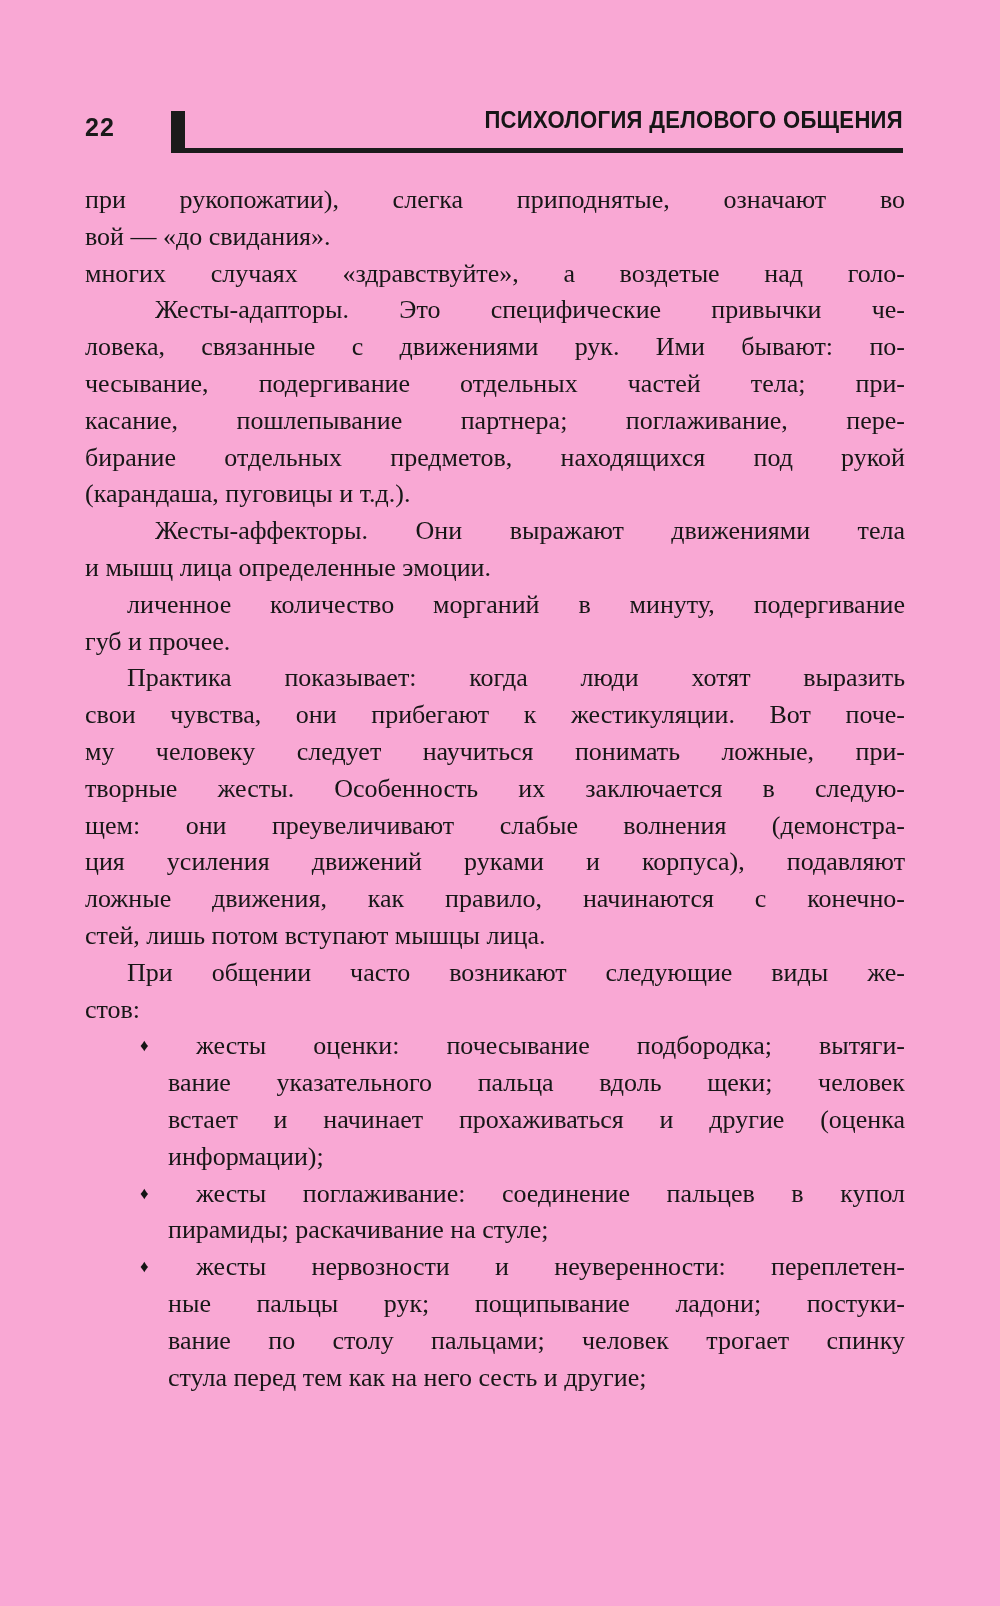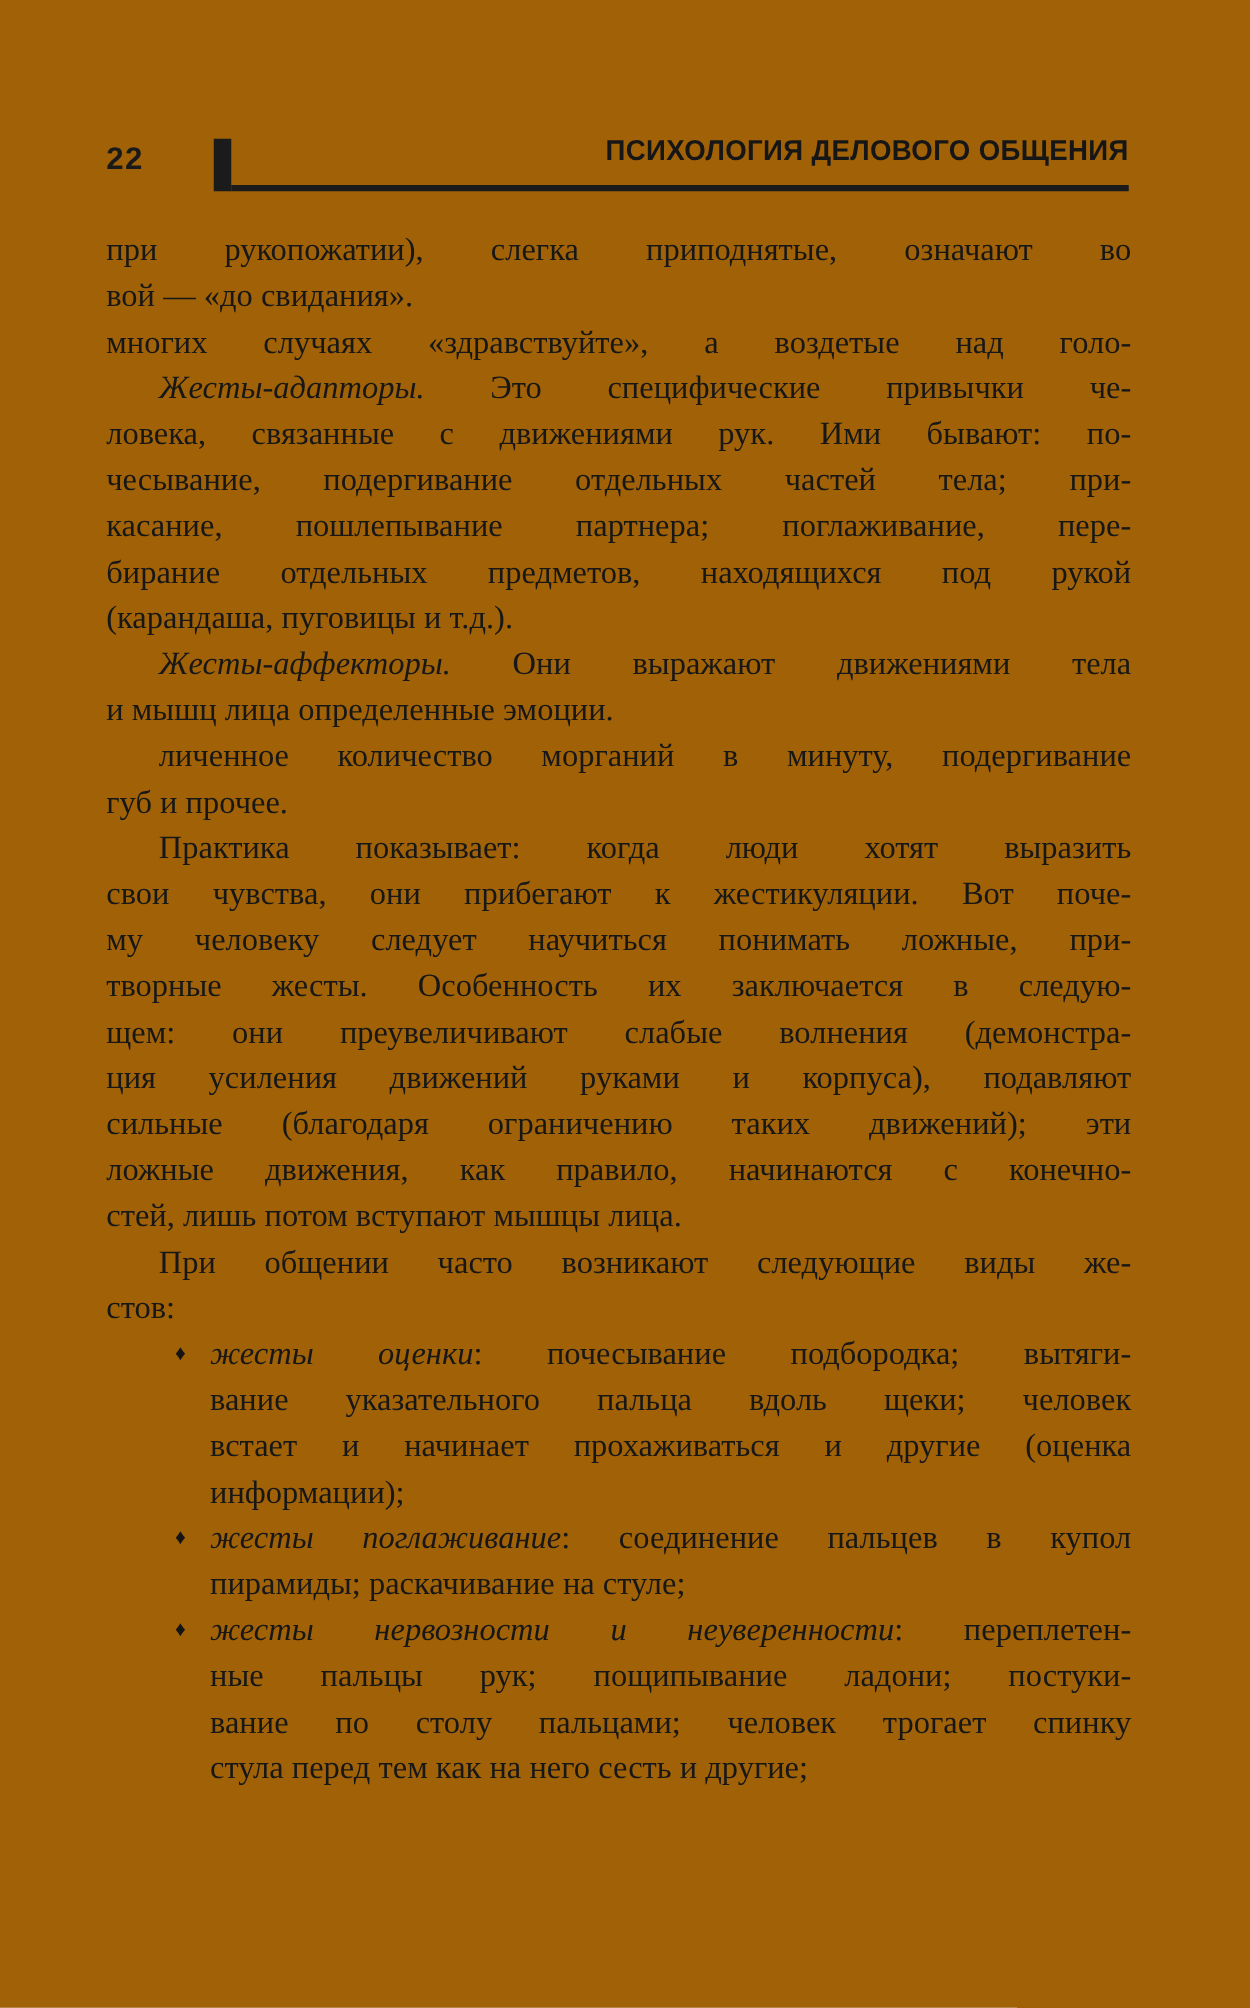--- a/index.html
+++ b/index.html
@@ -1,19 +1,19 @@
 <!DOCTYPE html>
 <html lang="ru"><head>
 <meta charset="utf-8">
 <style>
   html,body{margin:0;padding:0;}
   body{background:#ffffff;font-family:"Liberation Serif", serif;}
   .page{
     position:relative;width:1000px;height:1606px;overflow:hidden;
-    background:#a16207;color:#141414;
+    background:#f9a8d4;color:#141414;
   }
   
   .hdr{position:absolute;top:105px;left:85px;width:818px;height:48px;}
   .page-number{
     position:absolute;left:0;top:8px;
     font-family:"Liberation Sans", sans-serif;font-weight:700;font-size:25px;
     letter-spacing:1px;color:#1a1a1a;
   }
   .hdr-bar{position:absolute;left:86px;top:6px;width:14px;height:42px;background:#1b1b1b;}
   .hdr-rule{position:absolute;left:100px;right:0;bottom:0;height:5px;background:#1b1b1b;}
@@ -29,21 +29,21 @@
     position:absolute;top:182px;left:85px;width:820px;
     font-size:26px;line-height:36.8px;color:#171717;
   }
   .block{margin:0;}
   .line{
     text-align:justify;text-align-last:justify;-moz-text-align-last:justify;
     white-space:normal;
   }
   .line.last{text-align-last:left;-moz-text-align-last:left;}
   .paragraph.indent .line:first-child{text-indent:42px;}
-  .seg-i{font-style:italic;}
+  .seg-i{margin-left:28px;}
   .bullet{position:relative;padding-left:83px;}
   .diamond{
     position:absolute;left:55px;top:0;line-height:36.8px;
     font-size:17px;font-style:normal;color:#141414;
   }
 </style>
 </head>
 <body>
 
 <div class="page">
@@ -75,21 +75,20 @@
         <div class="line"><span class="seg-n">личенное количество морганий в минуту, подергивание</span></div>
         <div class="line last"><span class="seg-n">губ и прочее.</span></div>
       </div>
       <div class="block paragraph indent">
         <div class="line"><span class="seg-n">Практика показывает: когда люди хотят выразить</span></div>
         <div class="line"><span class="seg-n">свои чувства, они прибегают к жестикуляции. Вот поче-</span></div>
         <div class="line"><span class="seg-n">му человеку следует научиться понимать ложные, при-</span></div>
         <div class="line"><span class="seg-n">творные жесты. Особенность их заключается в следую-</span></div>
         <div class="line"><span class="seg-n">щем: они преувеличивают слабые волнения (демонстра-</span></div>
         <div class="line"><span class="seg-n">ция усиления движений руками и корпуса), подавляют</span></div>
-        <div class="line"><span class="seg-n">сильные (благодаря ограничению таких движений); эти</span></div>
         <div class="line"><span class="seg-n">ложные движения, как правило, начинаются с конечно-</span></div>
         <div class="line last"><span class="seg-n">стей,  лишь потом вступают мышцы лица.</span></div>
       </div>
       <div class="block paragraph indent">
         <div class="line"><span class="seg-n">При общении часто возникают следующие виды же-</span></div>
         <div class="line last"><span class="seg-n">стов:</span></div>
       </div>
       <div class="block bullet">
         <span class="diamond">♦</span>
         <div class="line"><span class="seg-i">жесты оценки</span><span class="seg-n">: почесывание подбородка; вытяги-</span></div>

